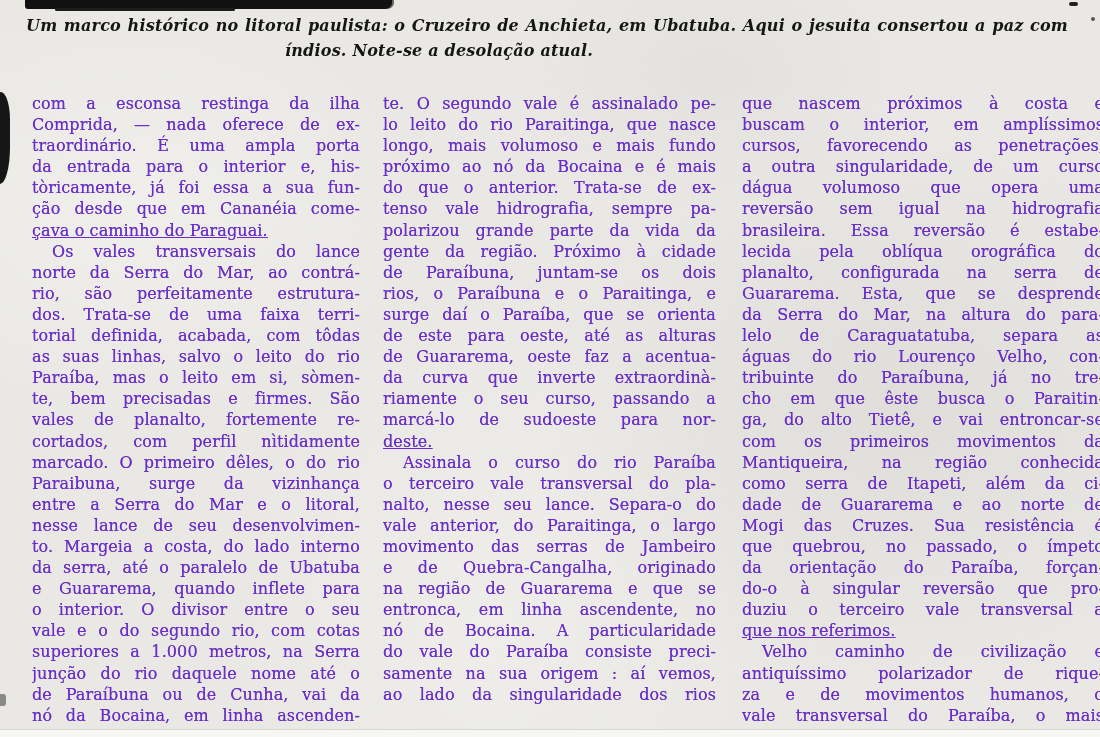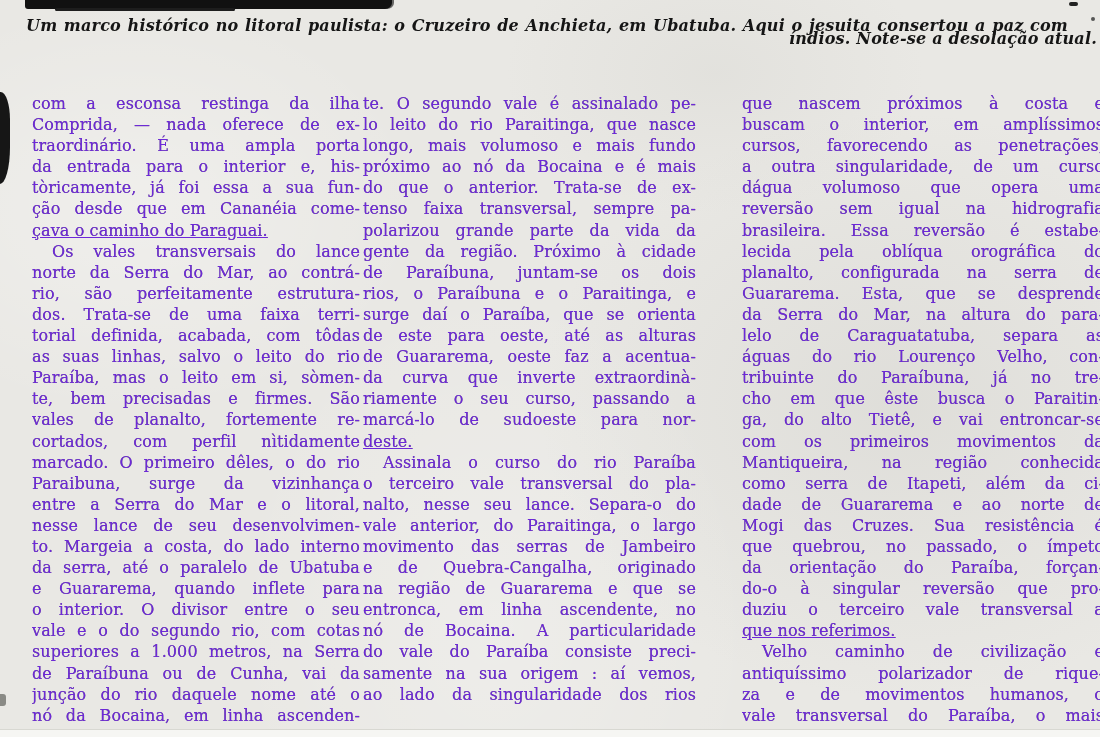--- a/index.html
+++ b/index.html
@@ -13,30 +13,30 @@
       radial-gradient(ellipse 300px 200px at 65% 10%, rgba(185,185,178,.14), rgba(185,185,178,0) 70%);
     font-family:"DejaVu Serif", serif;
   }
   .caption-line{
     position:absolute;
     font:italic bold 16px/21px "DejaVu Serif", serif;
     color:#151515;
     letter-spacing:.2px;
   }
   #caption1{left:26px;width:1042px;top:15px;text-align:justify;text-align-last:justify;height:21px;overflow:hidden;}
-  #caption2{left:285px;width:812px;top:28px;text-align:right;}
+  #caption2{left:285px;width:812px;top:40px;text-align:left;}
   .col{
     position:absolute;top:93px;
     font:16px/21.1px "DejaVu Serif", serif;
     color:#6d28d9;
     text-shadow:0 0 .4px rgba(20,20,20,.55);
     letter-spacing:.1px;
   }
   #col1{left:32px;width:328px;}
-  #col2{left:363px;width:333px;}
+  #col2{left:383px;width:333px;}
   #col3{left:742px;width:362px;}
   .line{text-align:justify;text-align-last:justify;height:21.1px;overflow:hidden;white-space:nowrap;}
   .line.j{white-space:normal;}
   .line.last{text-align-last:left;white-space:nowrap;text-decoration:underline;}
   .line.ind{padding-left:20px;}
   
   .photo-edge-top{
     position:absolute;left:25px;top:0;width:367px;height:9px;background:#111;
     border-radius:0 0 7px 3px / 0 0 6px 3px;
     box-shadow:2px 0 0 rgba(17,17,17,.6);
@@ -87,31 +87,31 @@
     <div class="line j">marcado. O primeiro dêles, o do rio</div>
     <div class="line j">Paraibuna, surge da vizinhança</div>
     <div class="line j">entre a Serra do Mar e o litoral,</div>
     <div class="line j">nesse lance de seu desenvolvimen-</div>
     <div class="line j">to. Margeia a costa, do lado interno</div>
     <div class="line j">da serra, até o paralelo de Ubatuba</div>
     <div class="line j">e Guararema, quando inflete para</div>
     <div class="line j">o interior. O divisor entre o seu</div>
     <div class="line j">vale e o do segundo rio, com cotas</div>
     <div class="line j">superiores a 1.000 metros, na Serra</div>
+    <div class="line j">junção do rio daquele nome até o</div>
     <div class="line j">de Paraíbuna ou de Cunha, vai da</div>
-    <div class="line j">junção do rio daquele nome até o</div>
     <div class="line j">nó da Bocaina, em linha ascenden-</div>
   </div>
 <div id="col2" class="col">
     <div class="line j">te. O segundo vale é assinalado pe-</div>
     <div class="line j">lo leito do rio Paraitinga, que nasce</div>
     <div class="line j">longo, mais volumoso e mais fundo</div>
     <div class="line j">próximo ao nó da Bocaina e é mais</div>
     <div class="line j">do que o anterior. Trata-se de ex-</div>
-    <div class="line j">tenso faixa transversal, sempre pa-</div>
+    <div class="line j">tenso vale hidrografia, sempre pa-</div>
     <div class="line j">polarizou grande parte da vida da</div>
     <div class="line j">gente da região. Próximo à cidade</div>
     <div class="line j">de Paraíbuna, juntam-se os dois</div>
     <div class="line j">rios, o Paraíbuna e o Paraitinga, e</div>
     <div class="line j">surge daí o Paraíba, que se orienta</div>
     <div class="line j">de este para oeste, até as alturas</div>
     <div class="line j">de Guararema, oeste faz a acentua-</div>
     <div class="line j">da curva que inverte extraordinà-</div>
     <div class="line j">riamente o seu curso, passando a</div>
     <div class="line j">marcá-lo de sudoeste para nor-</div>

